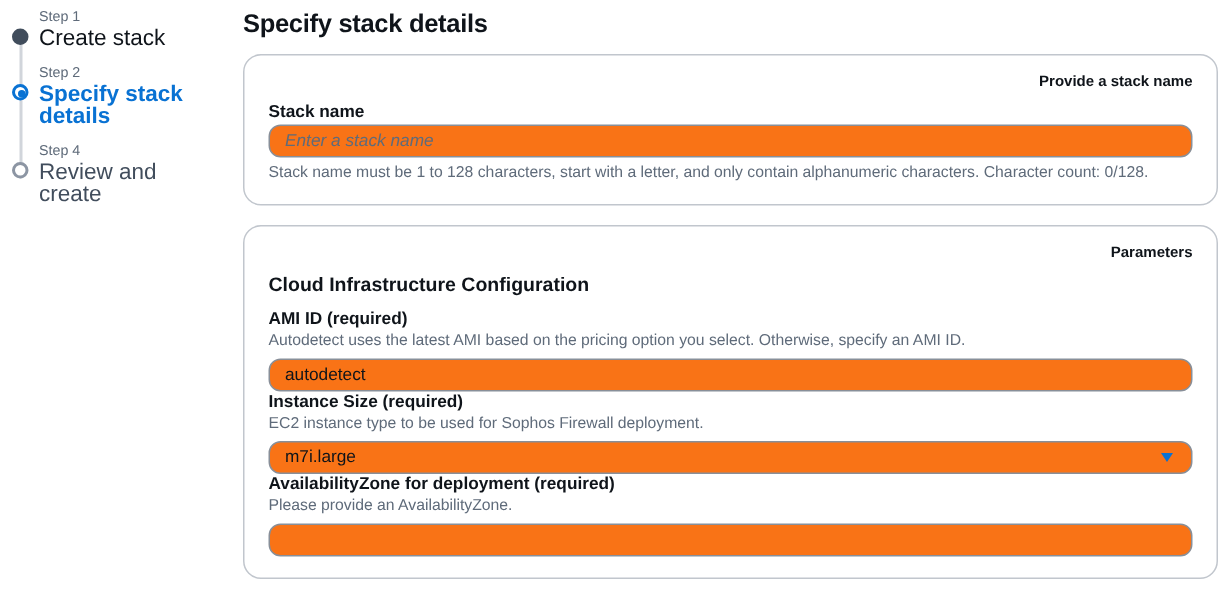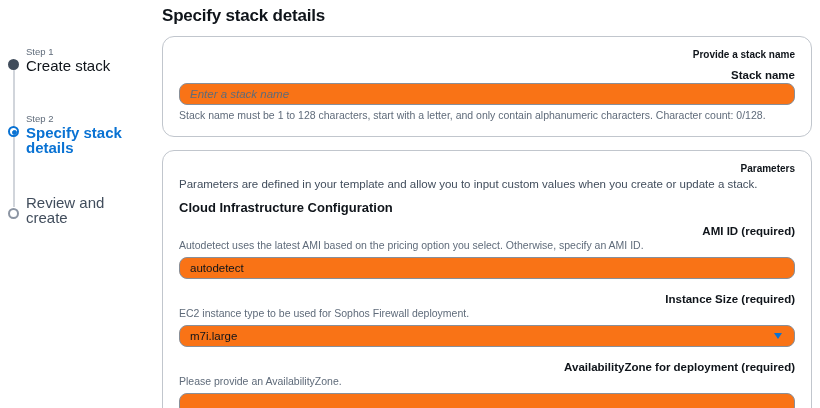--- a/index.html
+++ b/index.html
@@ -5,21 +5,21 @@
   * { margin:0; padding:0; box-sizing:border-box; }
   html,body { width:820px; height:408px; overflow:hidden; background:#fff;
     font-family:"Liberation Sans", sans-serif; color:#0f141a; }
   .layout { display:flex; width:820px; }
 
   
   .steps-nav { width:150px; flex:0 0 150px; padding:6px 0 0 8px; position:relative; }
   .steps-list { position:relative; }
   .steps-list::before { content:""; position:absolute; left:5px; top:14px; bottom:18px;
     width:2px; background:#d1d5db; }
-  .step { position:relative; padding-left:18px; margin-bottom:10px;margin-top:40px; }
+  .step { position:relative; padding-left:18px; margin-bottom:10px; }
   .step-num { font-size:9.5px; color:#5f6b7a; line-height:12px; }
   .step-label { font-size:15px; line-height:15px; color:#414d5c; cursor:pointer; }
   .step-bullet { position:absolute; left:0; top:13px; width:11px; height:11px;
     border-radius:50%; background:#fff; }
   .step.completed .step-bullet { background:#414d5c; border:2px solid #414d5c; }
   .step.completed .step-label { color:#0f141a; }
   .step.active .step-bullet { border:2px solid #0972d3; }
   .step.active .step-bullet::after { content:""; position:absolute; left:2px; top:2px;
     width:3px; height:3px; border-radius:50%; background:#0972d3; border:1px solid #0972d3; }
   .step.active .step-label { color:#0972d3; font-weight:bold; }
@@ -28,23 +28,23 @@
   
   .main { flex:1; padding:6px 8px 0 12px; }
   .page-title { font-size:17px; font-weight:bold; margin:0 0 10px 0; letter-spacing:-0.2px; }
 
   .card { border:1px solid #c1c6cd; border-radius:12px; background:#fff;
     padding:12px 16px 14px 16px; margin-bottom:13px; }
   .card-title { font-size:10px; font-weight:bold; margin-bottom:8px;text-align:right; }
   .card-desc { font-size:11.5px; color:#414d5c; margin:-4px 0 10px 0; }
   .section-title { font-size:13px; font-weight:bold; margin:2px 0 9px 0; }
 
-  .field { margin-bottom:13px; }
+  .field { }
   .field:last-child { margin-bottom:0; }
-  .field-label { font-size:11.5px; font-weight:bold; line-height:14px; margin-bottom:1px;text-align:right; }
+  .field-label { font-size:11.5px; font-weight:bold; line-height:14px; margin-bottom:1px; }
   .field-helper { font-size:10.5px; color:#5f6b7a; line-height:13px; margin-bottom:5px;
     padding-right:6px; }
   .field-helper.below { margin:4px 0 0 0; }
 
   .text-input, .select-box { width:100%; height:22px; border:1px solid #888f99;
     border-radius:8px; background:#f97316; padding:0 10px; font-size:11.5px;
     font-family:"Liberation Sans", sans-serif; color:#0f141a; outline:none; }
   .text-input::placeholder { color:#5f6b7a; font-style:italic; opacity:1; }
 
   .select-box { display:flex; align-items:center; justify-content:space-between;
@@ -65,40 +65,40 @@
         <div class="step-num">Step 1</div>
         <div class="step-label">Create stack</div>
       </div>
       <div class="step active">
         <span class="step-bullet"></span>
         <div class="step-num">Step 2</div>
         <div class="step-label">Specify stack details</div>
       </div>
       <div class="step upcoming">
         <span class="step-bullet"></span>
+        <div class="step-num">Step 4</div>
         <div class="step-label">Review and create</div>
       </div>
     </div>
   </nav>
 
   <main class="main">
     <h1 class="page-title">Specify stack details</h1>
 
     <section class="card">
       <h2 class="card-title">Provide a stack name</h2>
       <div class="field">
         <div class="field-label">Stack name</div>
         <input class="text-input" type="text" placeholder="Enter a stack name" style="">
         <div class="field-helper below">Stack name must be 1 to 128 characters, start with a letter, and only contain alphanumeric characters. Character count: 0/128.</div>
       </div>
     </section>
 
     <section class="card">
       <h2 class="card-title">Parameters</h2>
-      <div class="card-desc">Parameters are defined in your template and allow you to input custom values when you create or update a stack.</div>
       <h3 class="section-title">Cloud Infrastructure Configuration</h3>
 
       <div class="field">
         <div class="field-label">AMI ID (required)</div>
         <div class="field-helper">Autodetect uses the latest AMI based on the pricing option you select. Otherwise, specify an AMI ID.</div>
         <input class="text-input" type="text" value="autodetect" style="">
       </div>
 
       <div class="field">
         <div class="field-label">Instance Size (required)</div>

